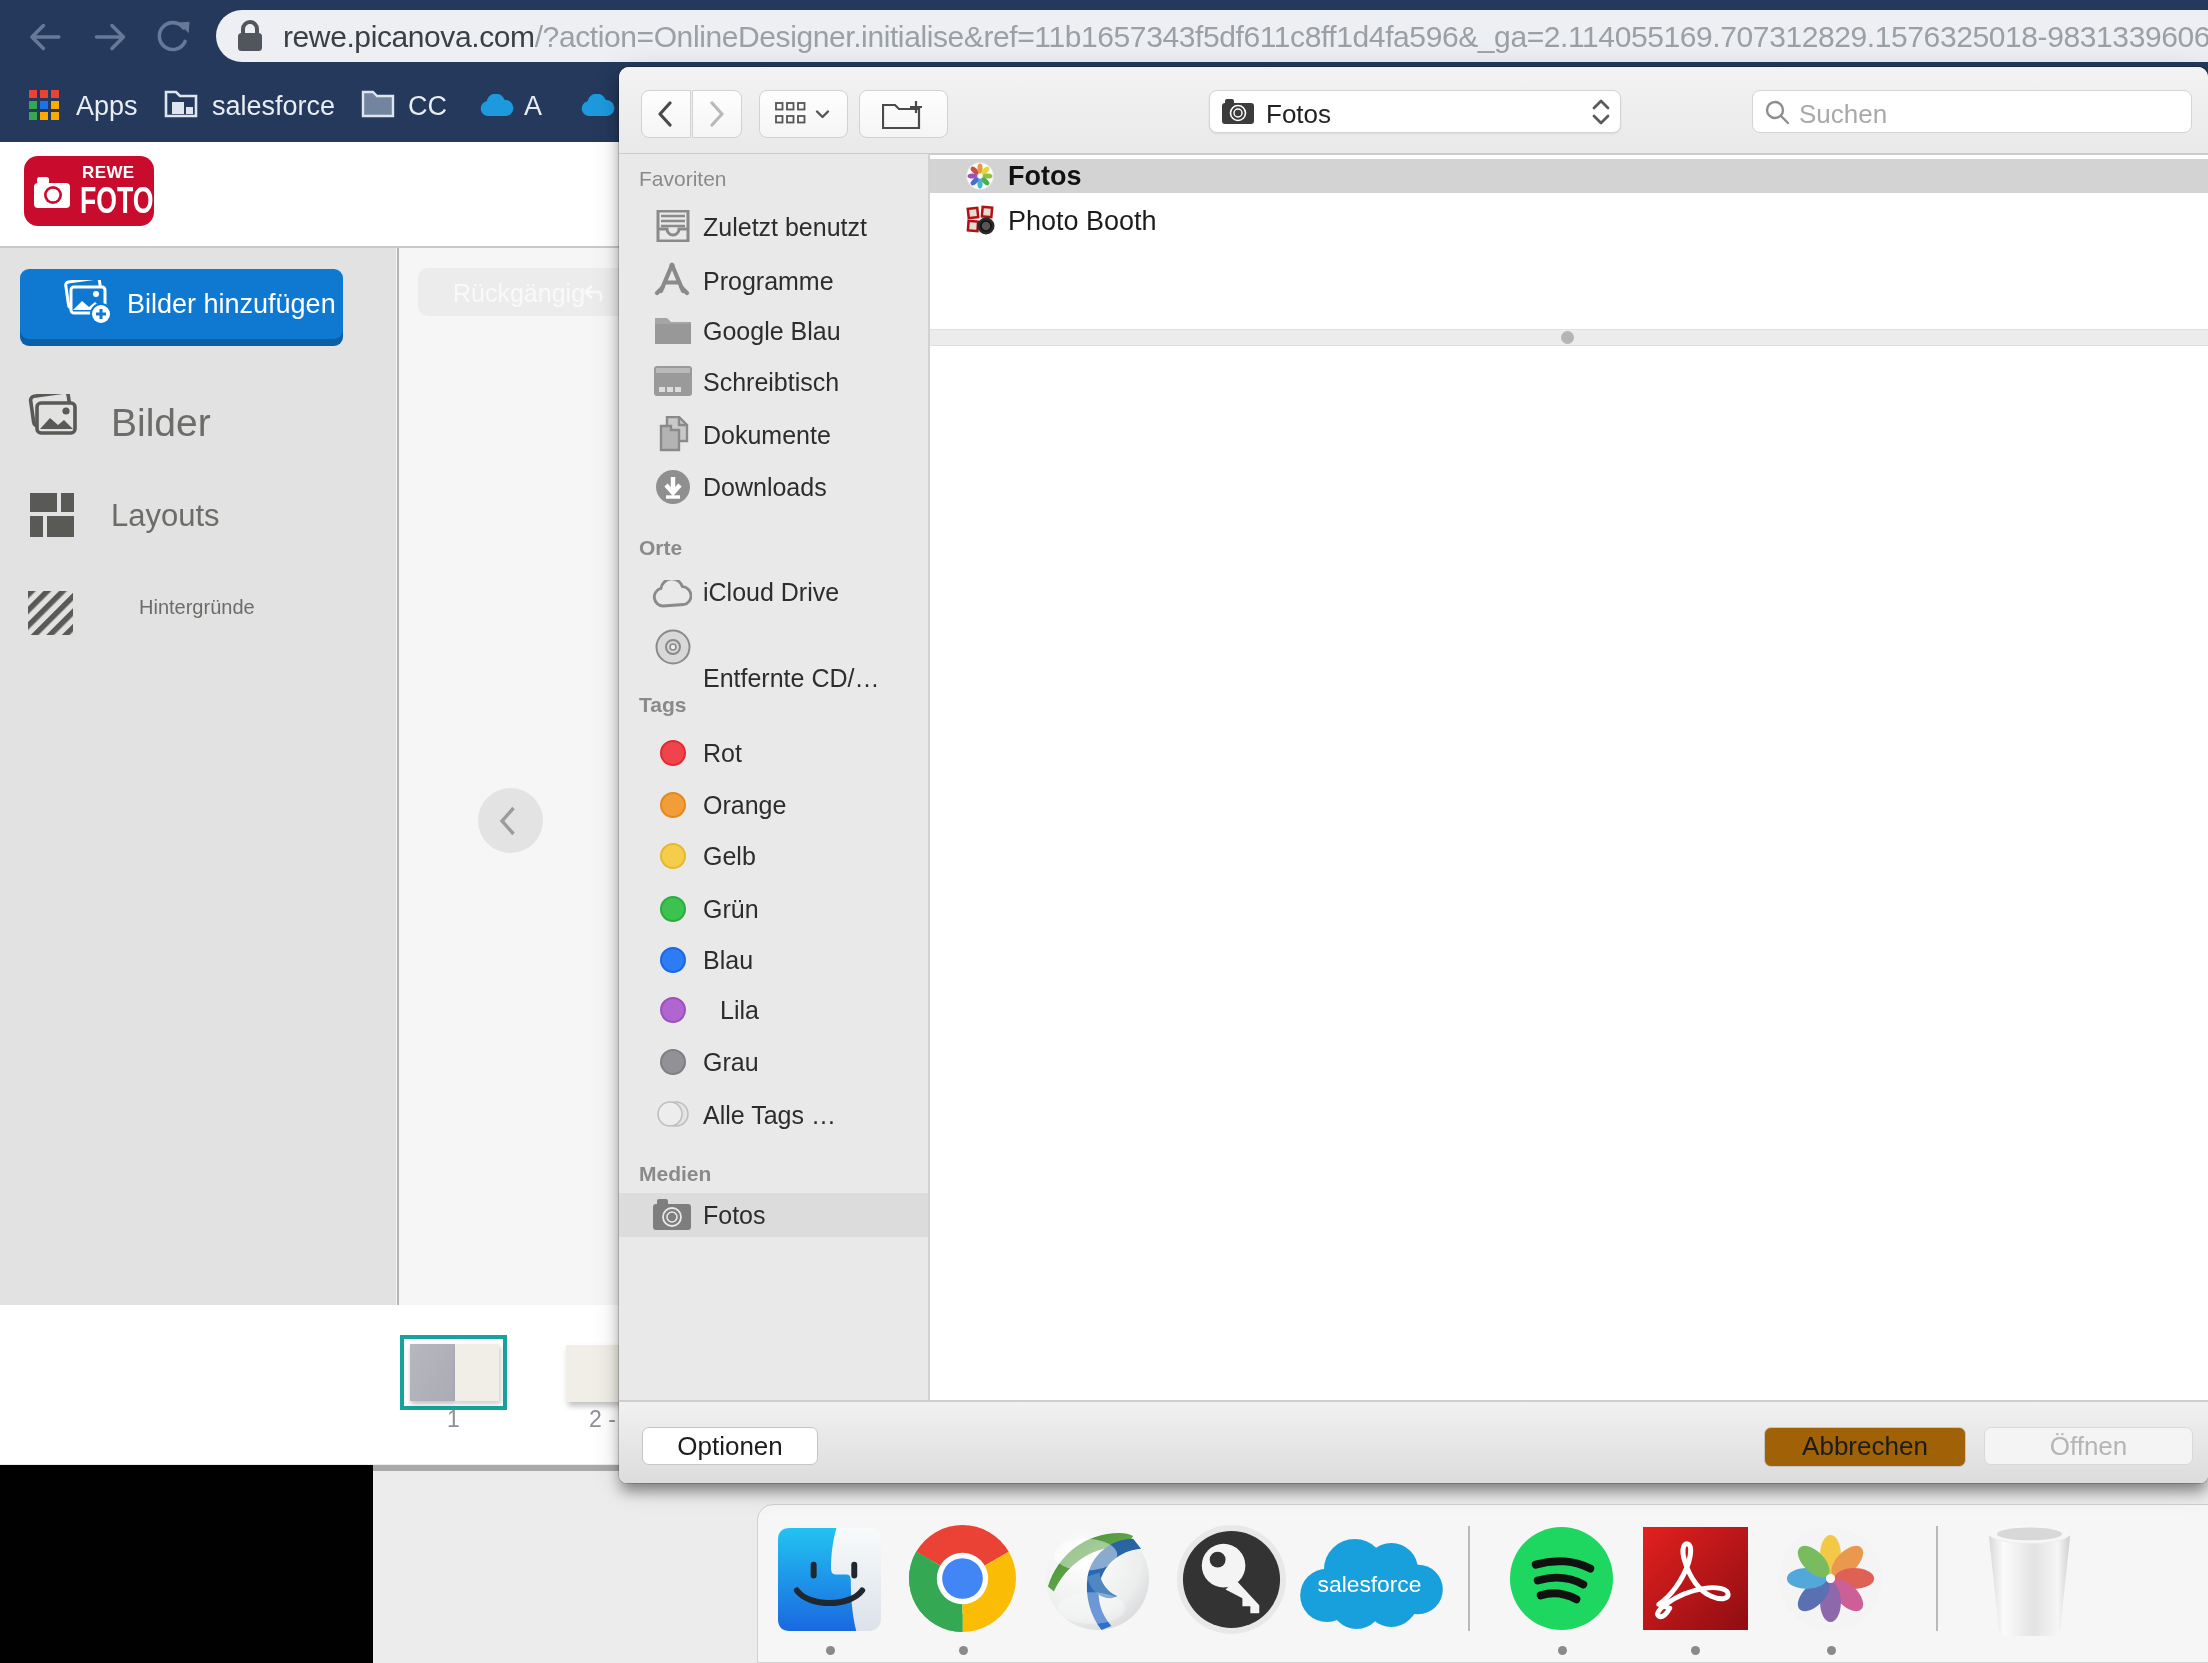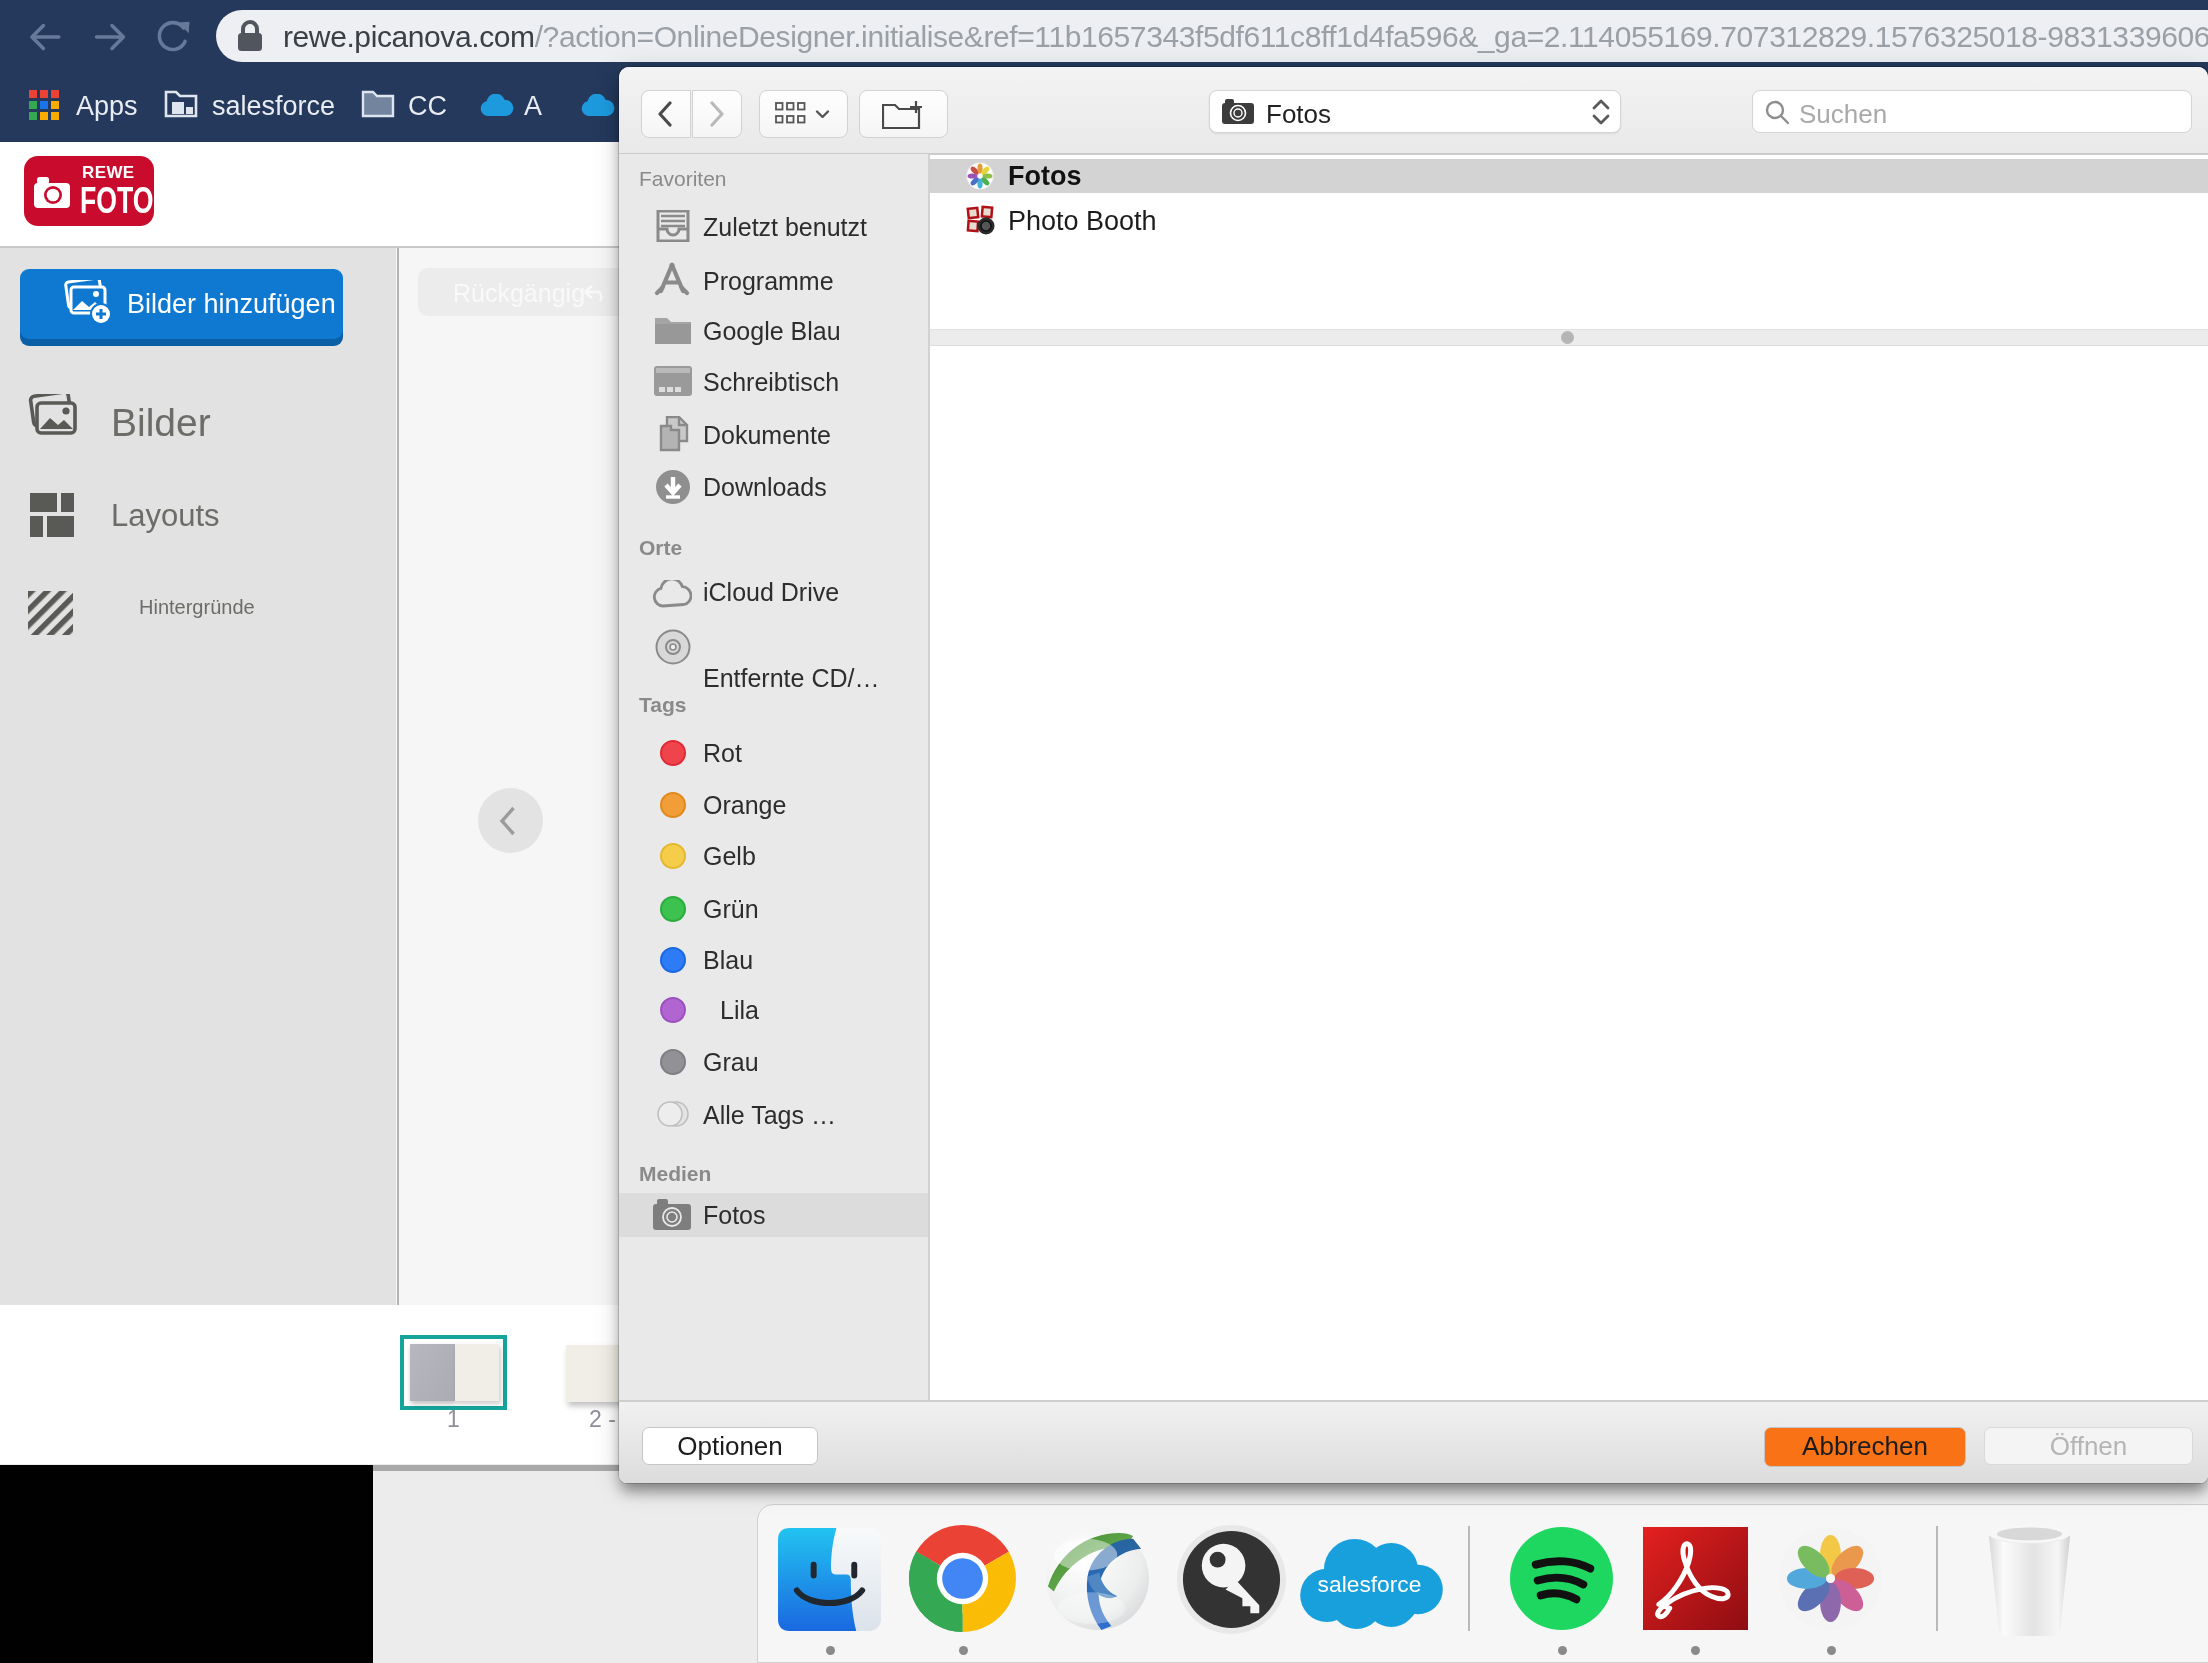--- a/index.html
+++ b/index.html
@@ -449,17 +449,17 @@
 
   <svg class="abs" style="left:653px;top:1199px" width="40" height="32" viewBox="0 0 40 32">
     <rect x="0" y="5" width="38" height="26" rx="3" fill="#7e7e7e"></rect>
     <rect x="4" y="0" width="11" height="7" rx="2" fill="#7e7e7e"></rect>
     <circle cx="19" cy="18" r="9" fill="#7e7e7e" stroke="#e9e9e9" stroke-width="1.8"></circle>
     <circle cx="19" cy="18" r="5" fill="#7e7e7e" stroke="#e9e9e9" stroke-width="1.6"></circle>
   </svg>
 
   <div class="abs" style="left:619px;top:1400px;width:1589px;height:83px;background:linear-gradient(#f1f1f1,#dcdcdc);border-top:2px solid #cecece;border-radius:0 0 8px 8px;box-sizing:border-box;"></div>
   <div class="abs" style="left:642px;top:1427px;width:176px;height:38px;background:#fff;border:1px solid #c6c6c6;border-radius:7px;box-sizing:border-box;text-align:center;font-size:26px;color:#1c1c1c;line-height:36px;">Optionen</div>
-  <div class="abs" style="left:1764px;top:1427px;width:202px;height:40px;background:#f97316;border:1px solid #c6c6c6;border-radius:7px;box-sizing:border-box;text-align:center;font-size:26px;color:#1c1c1c;line-height:36px;">Abbrechen</div>
+  <div class="abs" style="left:1764px;top:1427px;width:202px;height:40px;background:#a16207;border:1px solid #c6c6c6;border-radius:7px;box-sizing:border-box;text-align:center;font-size:26px;color:#1c1c1c;line-height:36px;">Abbrechen</div>
   <div class="abs" style="left:1984px;top:1427px;width:209px;height:38px;background:#f4f4f4;border:1px solid #d9d9d9;border-radius:7px;box-sizing:border-box;text-align:center;font-size:26px;color:#b5b5b5;line-height:36px;">Öffnen</div>
 
 </div>
 
 
 </body></html>

